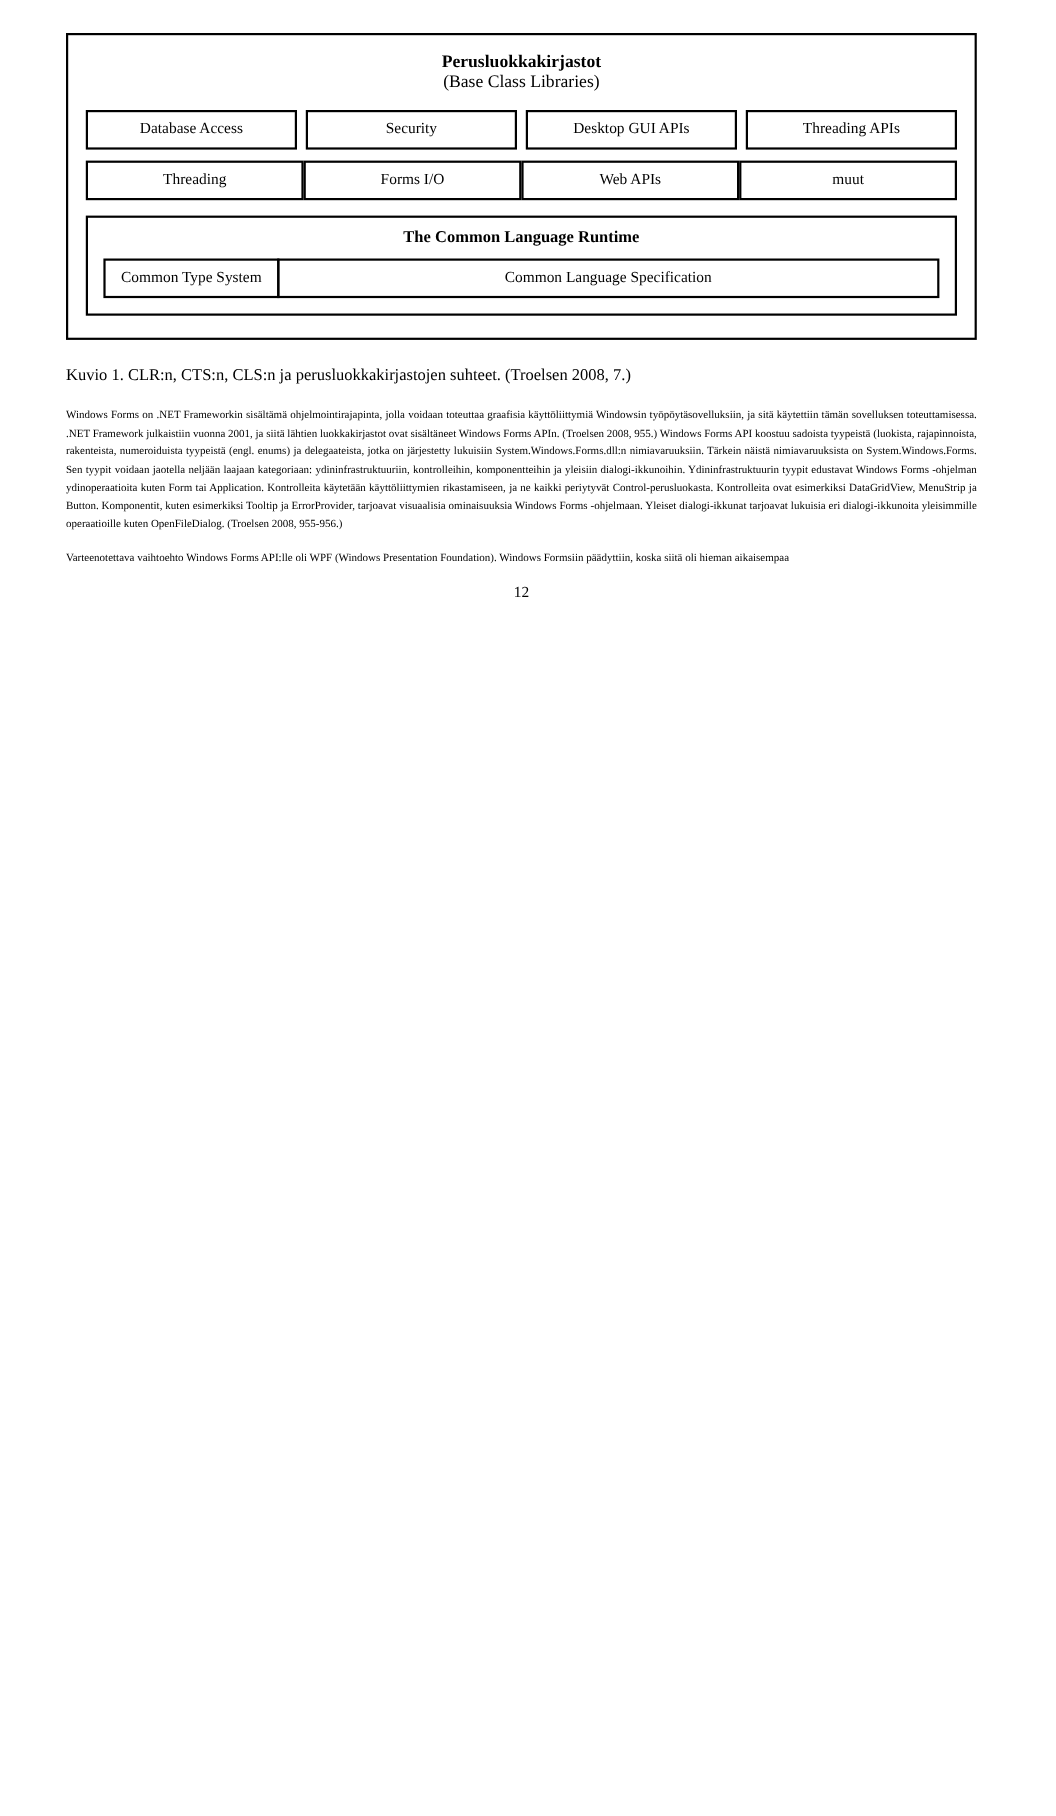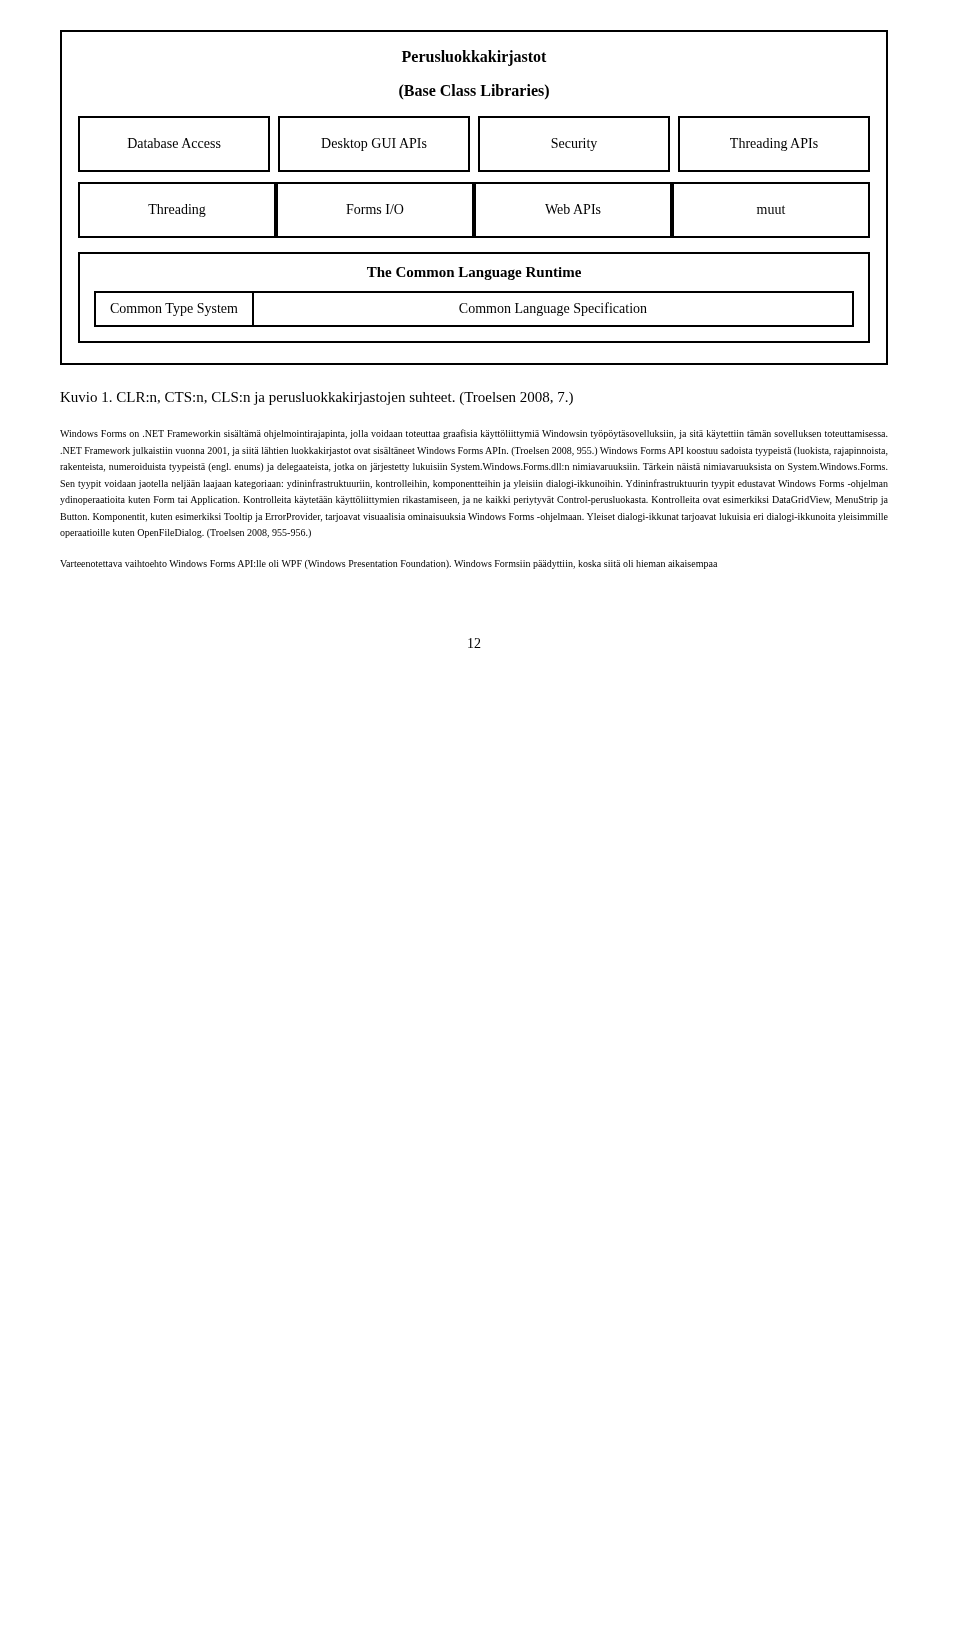--- a/index.html
+++ b/index.html
@@ -34,34 +34,33 @@
 
     .diagram-title {
       text-align: center;
       font-weight: bold;
       font-size: 16px;
       margin-bottom: 16px;
       font-family: Georgia, serif;
     }
 
     .diagram-title .subtitle {
-      font-weight: bold;
-      margin-top: 16px;
+      font-weight: normal;
     }
 
     .top-boxes-row {
       display: flex;
       justify-content: space-between;
       margin-bottom: 10px;
       gap: 8px;
     }
 
     .box {
       border: 2px solid #000;
-      padding: 18px 12px;
+      padding: 8px 12px;
       text-align: center;
       font-size: 14px;
       font-family: Georgia, serif;
       flex: 1;
     }
 
     .second-row {
       display: flex;
       justify-content: space-between;
       margin-bottom: 14px;
@@ -132,40 +131,40 @@
       font-size: 10px;
       line-height: 1.65;
       text-align: justify;
       margin-bottom: 14px;
       font-family: Liberation Serif, serif;
     }
 
     .page-number {
       text-align: center;
       font-size: 14px;
-      margin-top: 64px;
+      margin-top: 16px;
       font-family: Georgia, serif;
     }
   </style>
 </head>
 <body>
 
 <div class="page">
 
   <div class="diagram-container">
 
     <div class="diagram-title">
       <div>Perusluokkakirjastot</div>
       <div class="subtitle">(Base Class Libraries)</div>
     </div>
 
     <div class="top-boxes-row">
       <div class="box">Database Access</div>
+      <div class="box">Security</div>
       <div class="box">Desktop GUI APIs</div>
-      <div class="box">Security</div>
       <div class="box">Threading APIs</div>
     </div>
 
     <div class="second-row">
       <div class="box">Threading</div>
       <div class="box">Forms I/O</div>
       <div class="box">Web APIs</div>
       <div class="box">muut</div>
     </div>
 

